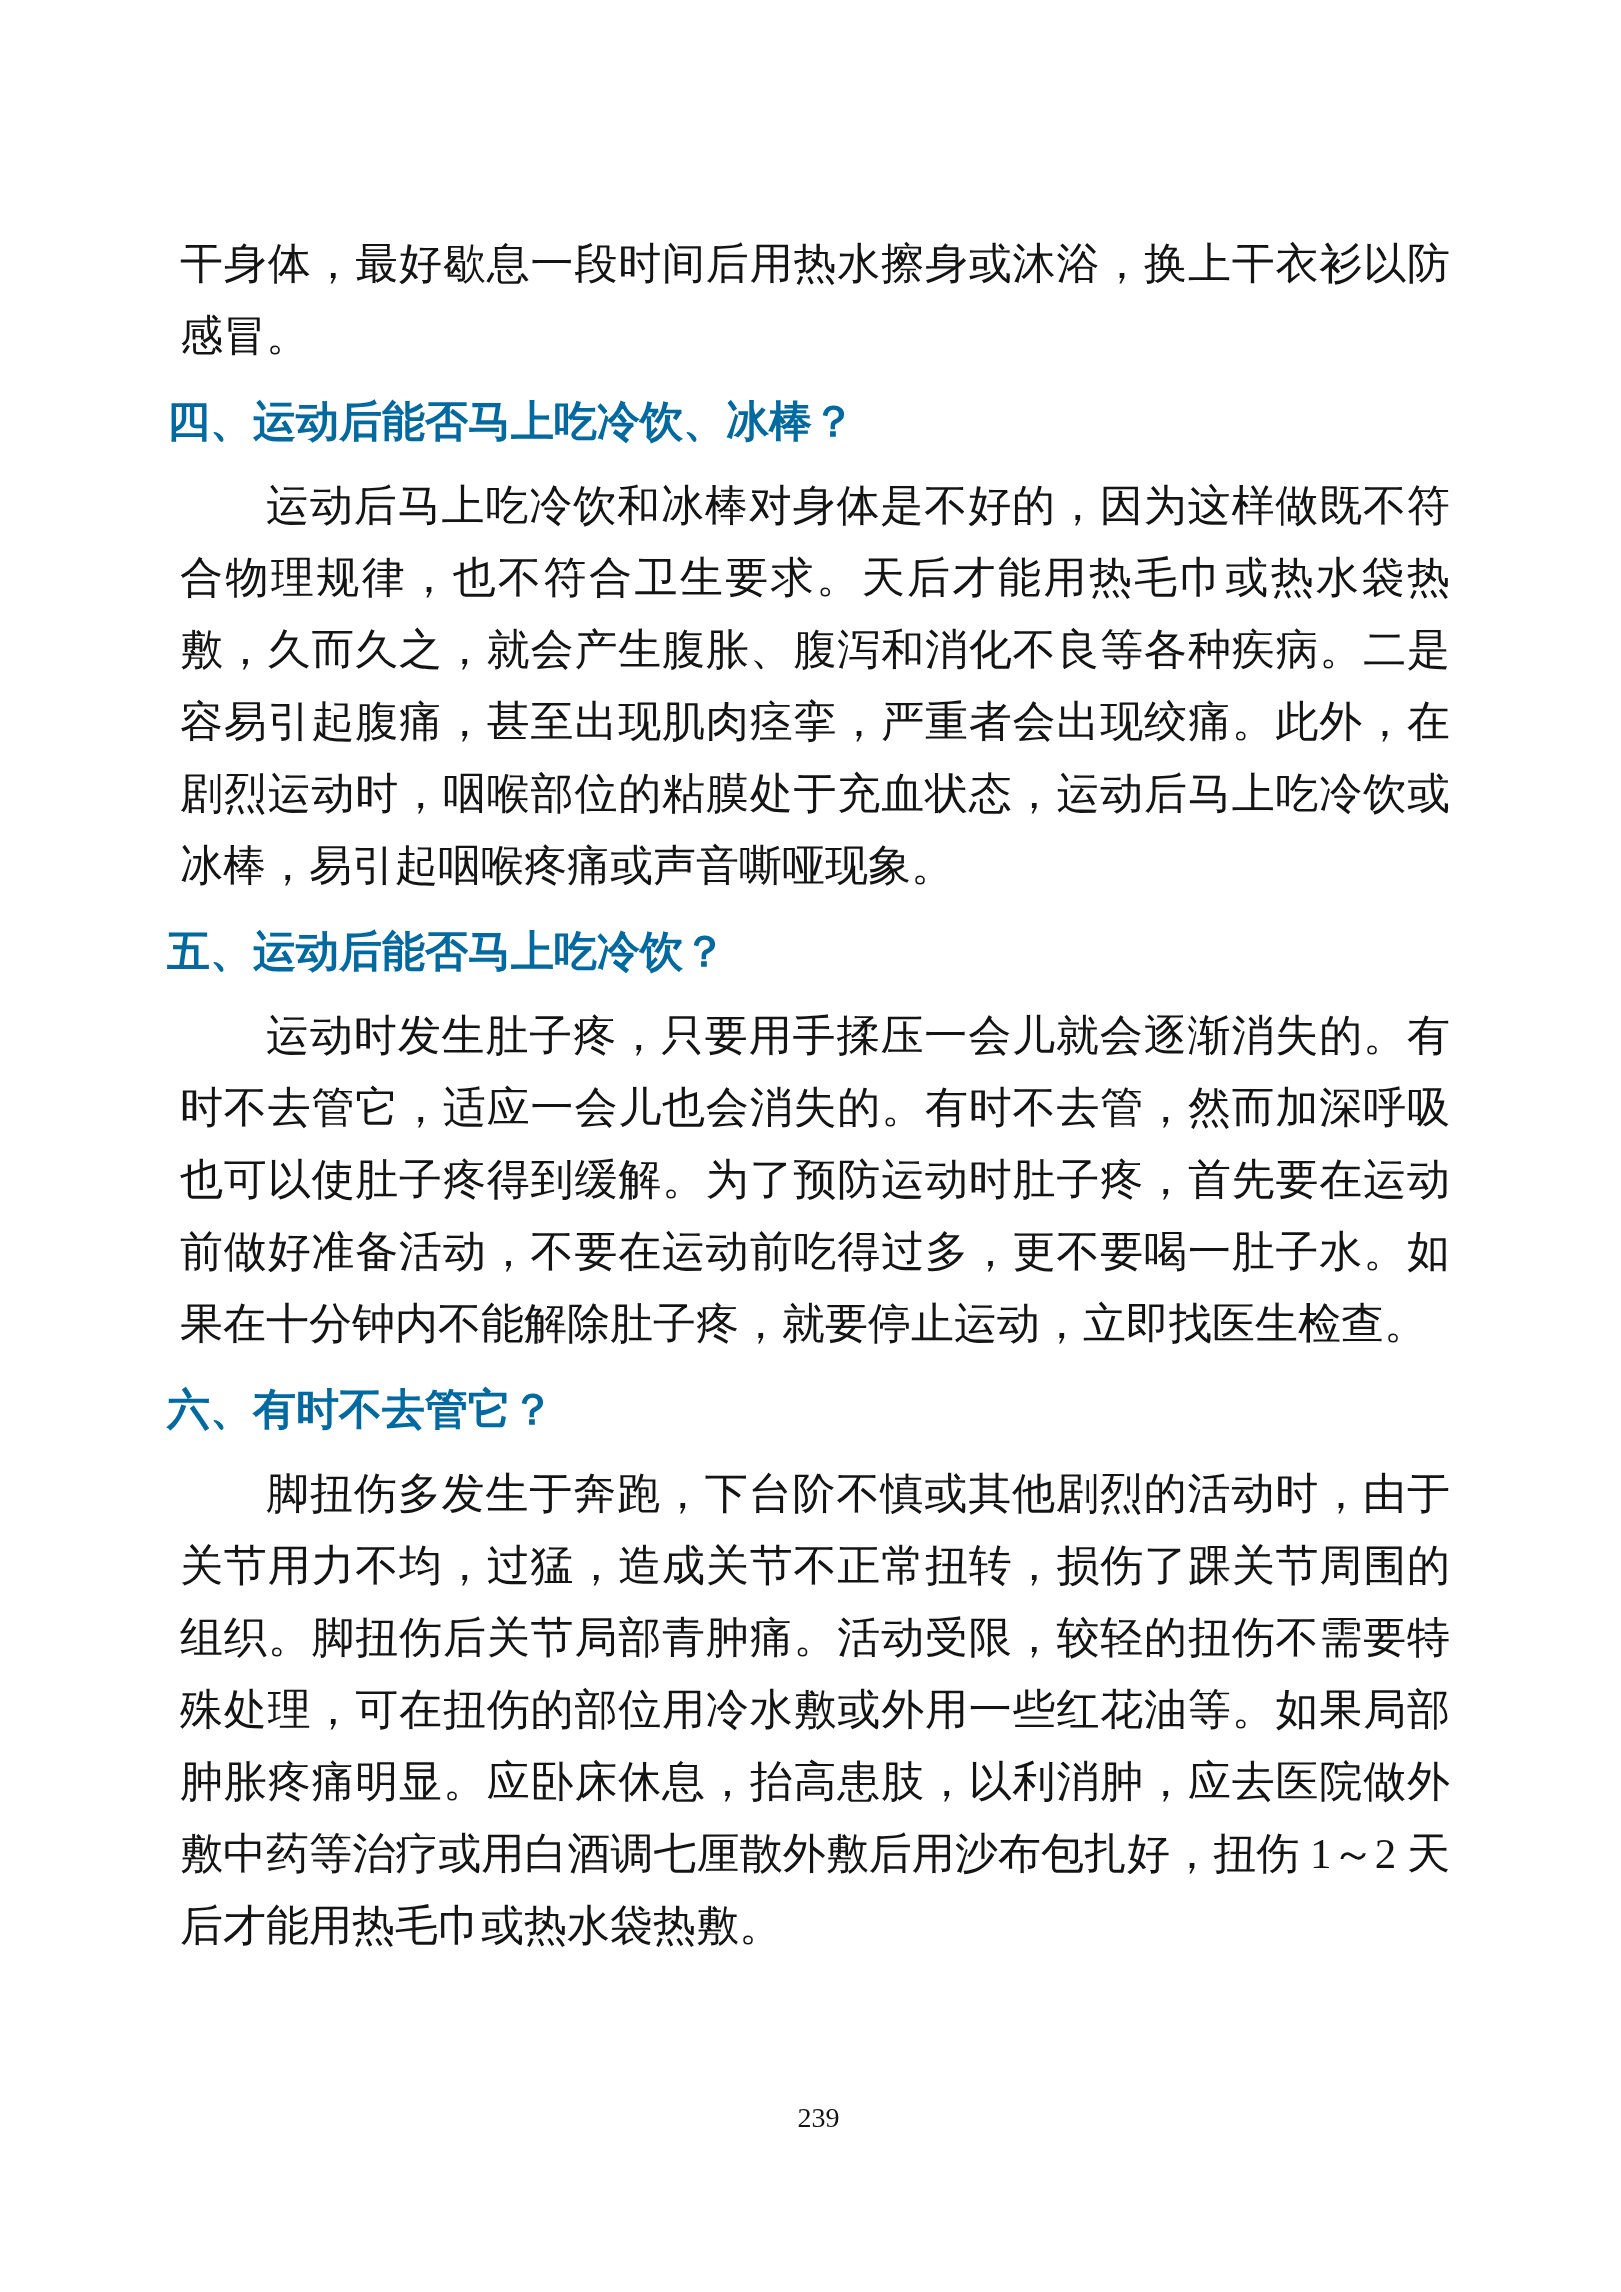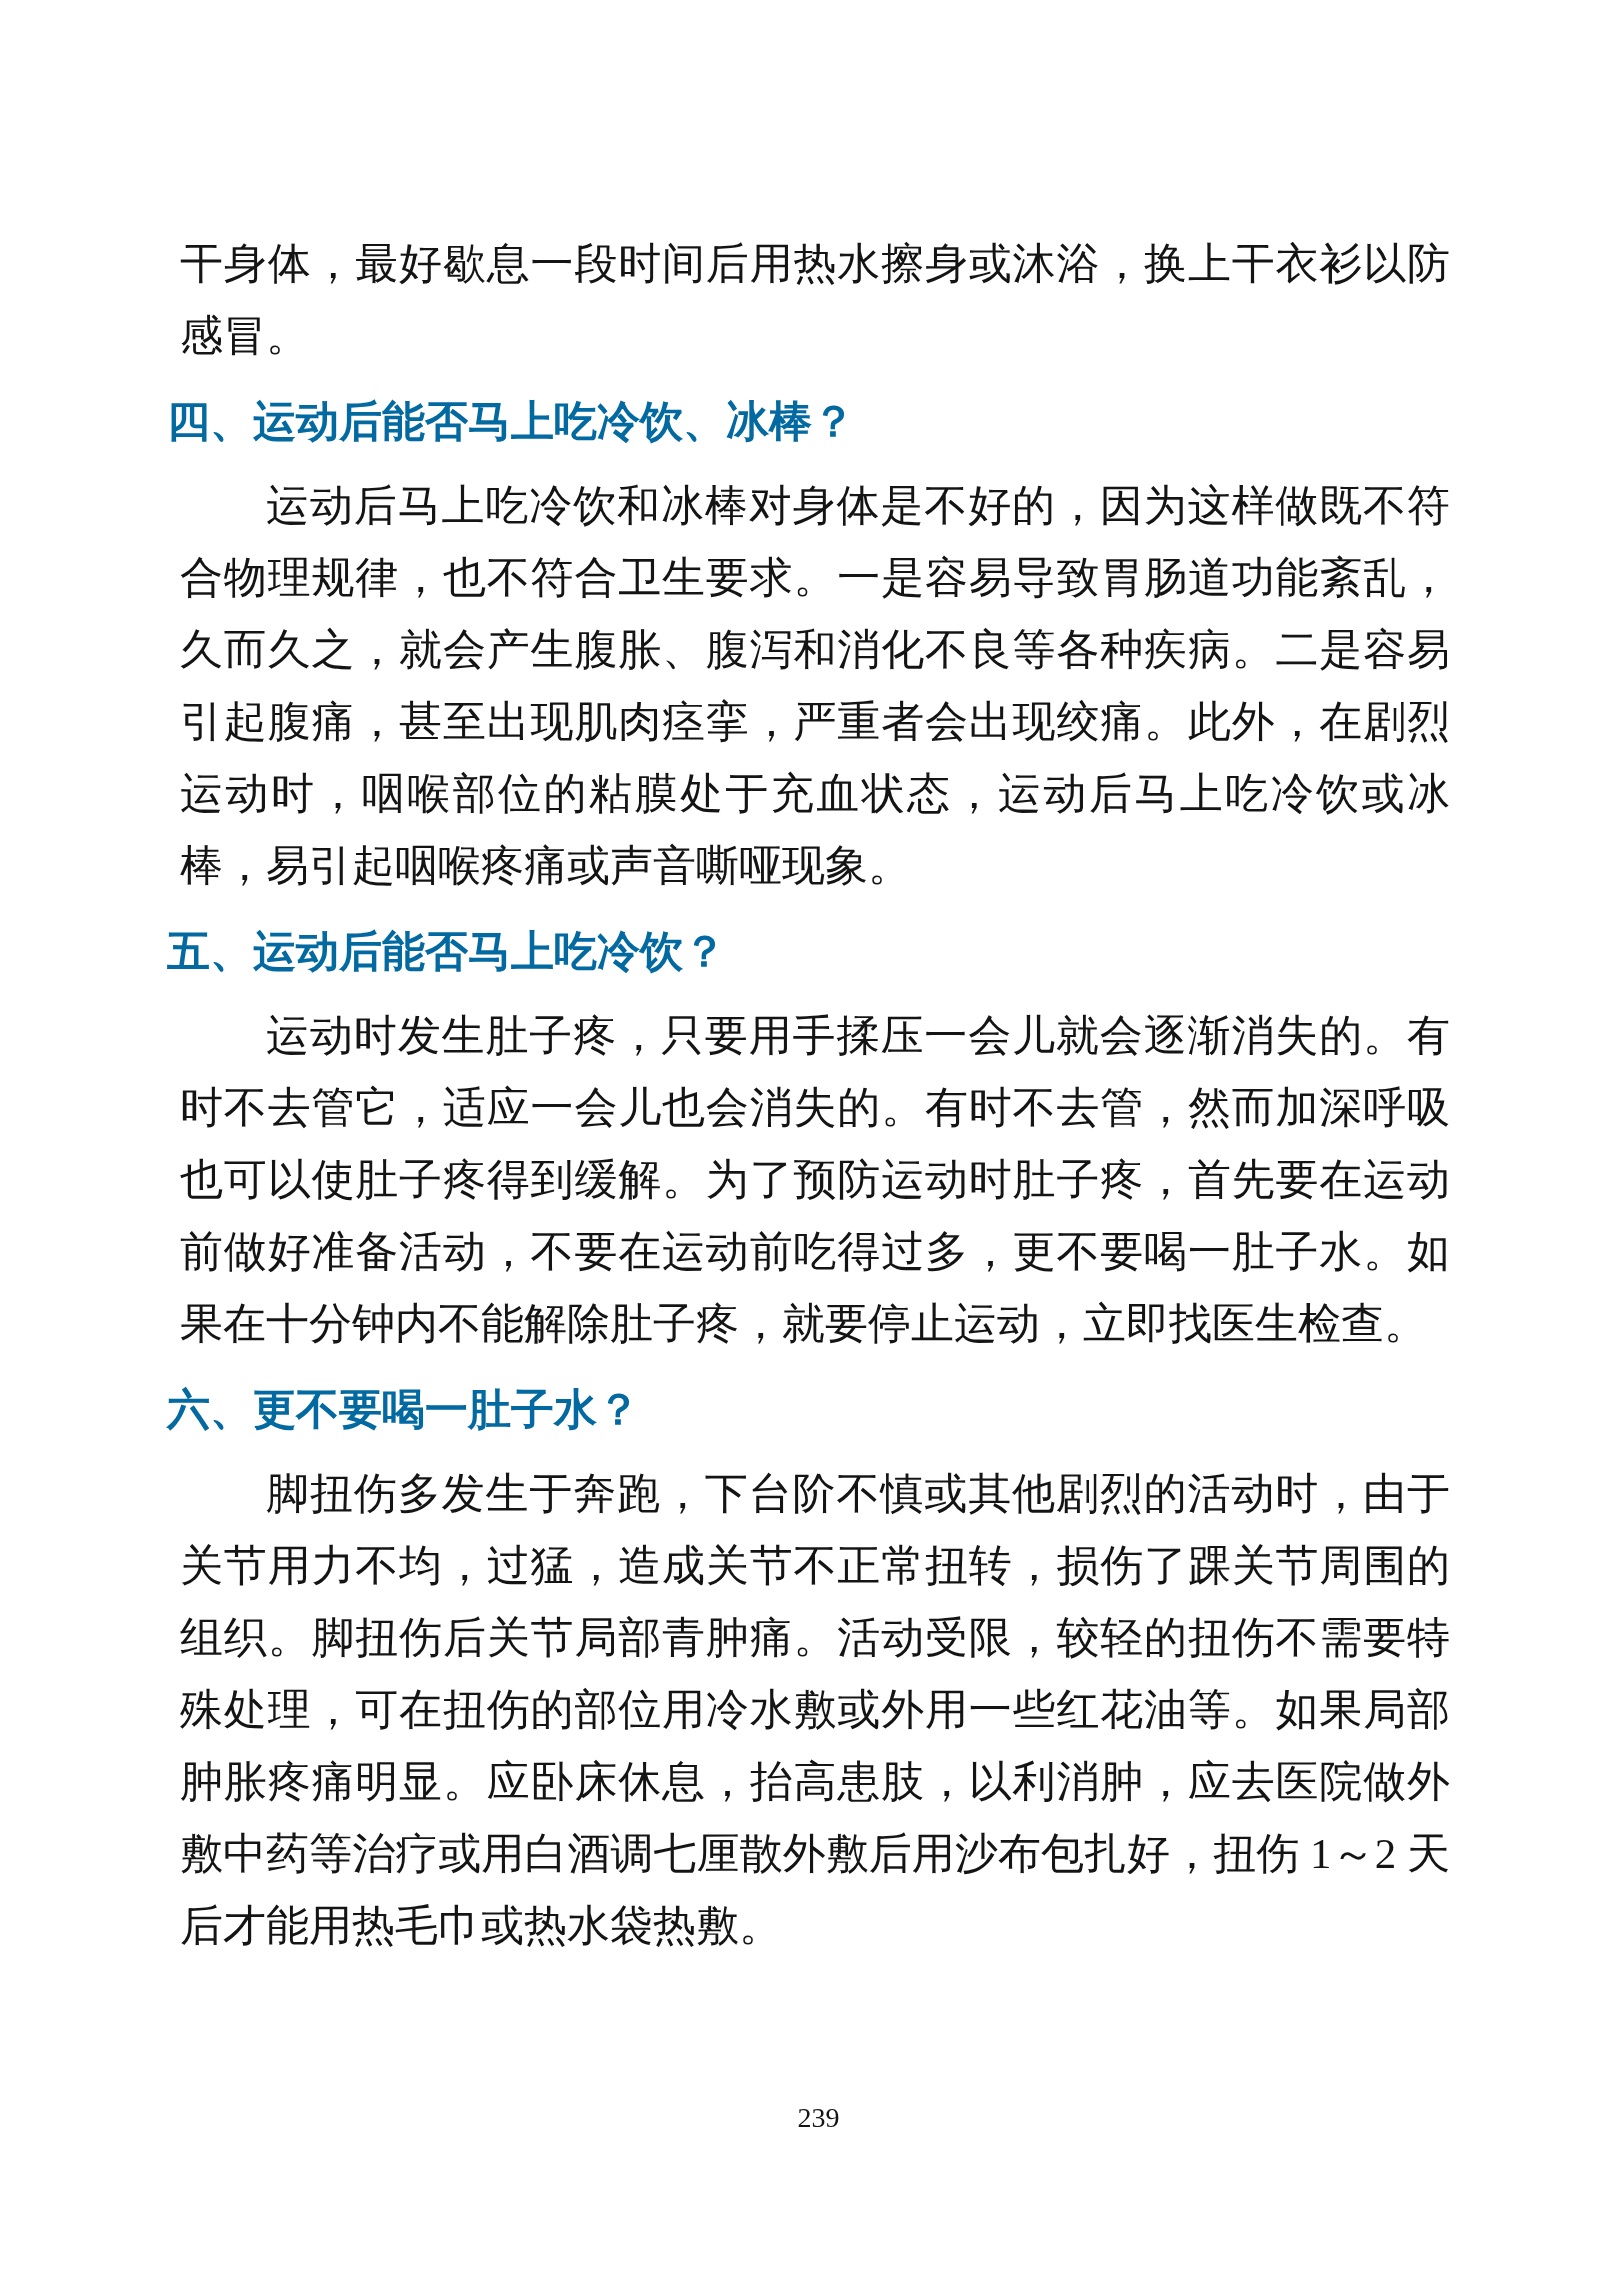--- a/index.html
+++ b/index.html
@@ -59,27 +59,27 @@
 </head>
 <body>
 
 <div class="page">
   <div class="text-block">
 
     <p class="body">干身体，最好歇息一段时间后用热水擦身或沐浴，换上干衣衫以防感冒。</p>
 
     <h2 class="section-heading">四、运动后能否马上吃冷饮、冰棒？</h2>
 
-    <p class="body indent">运动后马上吃冷饮和冰棒对身体是不好的，因为这样做既不符合物理规律，也不符合卫生要求。一是容易导致胃肠道功能紊乱，久而久之，就会产生腹胀、腹泻和消化不良等各种疾病。二是容易引起腹痛，甚至出现肌肉痉挛，严重者会出现绞痛。此外，在剧烈运动时，咽喉部位的粘膜处于充血状态，运动后马上吃冷饮或冰棒，易引起咽喉疼痛或声音嘶哑现象。</p>
+    <p class="body indent">运动后马上吃冷饮和冰棒对身体是不好的，因为这样做既不符合物理规律，也不符合卫生要求。天后才能用热毛巾或热水袋热敷，久而久之，就会产生腹胀、腹泻和消化不良等各种疾病。二是容易引起腹痛，甚至出现肌肉痉挛，严重者会出现绞痛。此外，在剧烈运动时，咽喉部位的粘膜处于充血状态，运动后马上吃冷饮或冰棒，易引起咽喉疼痛或声音嘶哑现象。</p>
 
     <h2 class="section-heading">五、运动后能否马上吃冷饮？</h2>
 
     <p class="body indent">运动时发生肚子疼，只要用手揉压一会儿就会逐渐消失的。有时不去管它，适应一会儿也会消失的。有时不去管，然而加深呼吸也可以使肚子疼得到缓解。为了预防运动时肚子疼，首先要在运动前做好准备活动，不要在运动前吃得过多，更不要喝一肚子水。如果在十分钟内不能解除肚子疼，就要停止运动，立即找医生检查。</p>
 
-    <h2 class="section-heading">六、更不要喝一肚子水？</h2>
+    <h2 class="section-heading">六、有时不去管它？</h2>
 
     <p class="body indent">脚扭伤多发生于奔跑，下台阶不慎或其他剧烈的活动时，由于关节用力不均，过猛，造成关节不正常扭转，损伤了踝关节周围的组织。脚扭伤后关节局部青肿痛。活动受限，较轻的扭伤不需要特殊处理，可在扭伤的部位用冷水敷或外用一些红花油等。如果局部肿胀疼痛明显。应卧床休息，抬高患肢，以利消肿，应去医院做外敷中药等治疗或用白酒调七厘散外敷后用沙布包扎好，扭伤 1～2 天后才能用热毛巾或热水袋热敷。</p>
 
   </div>
 
   <div class="page-number">239</div>
 </div>
 
 
 </body></html>

